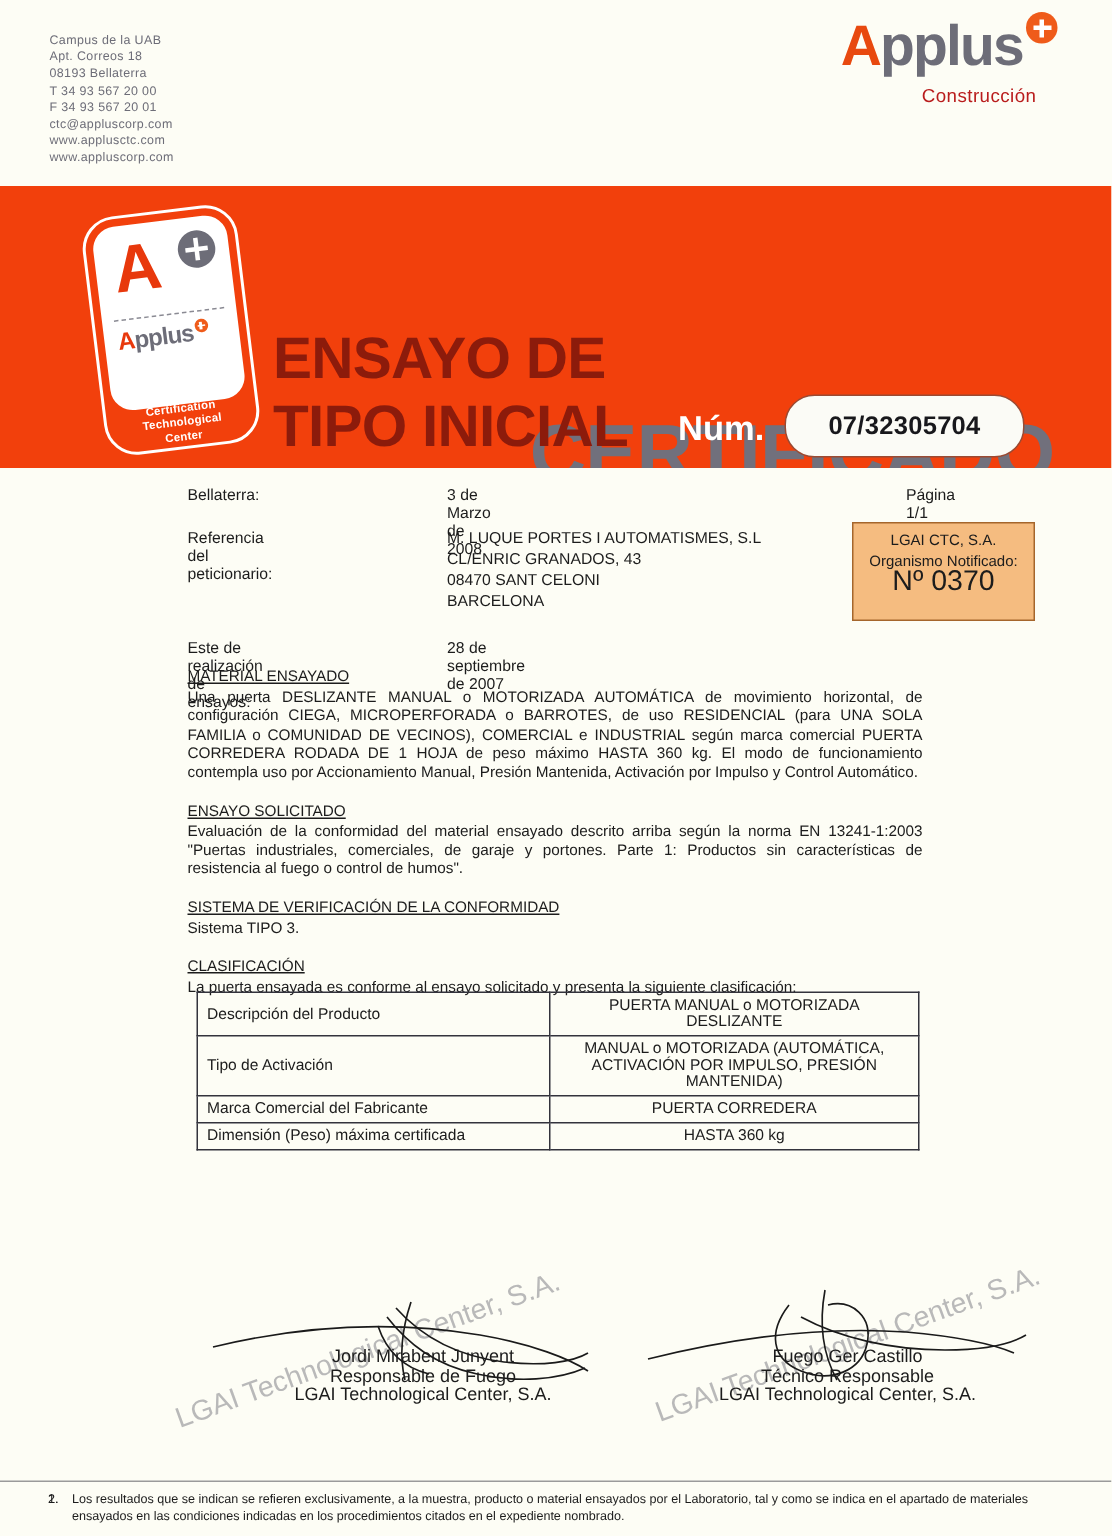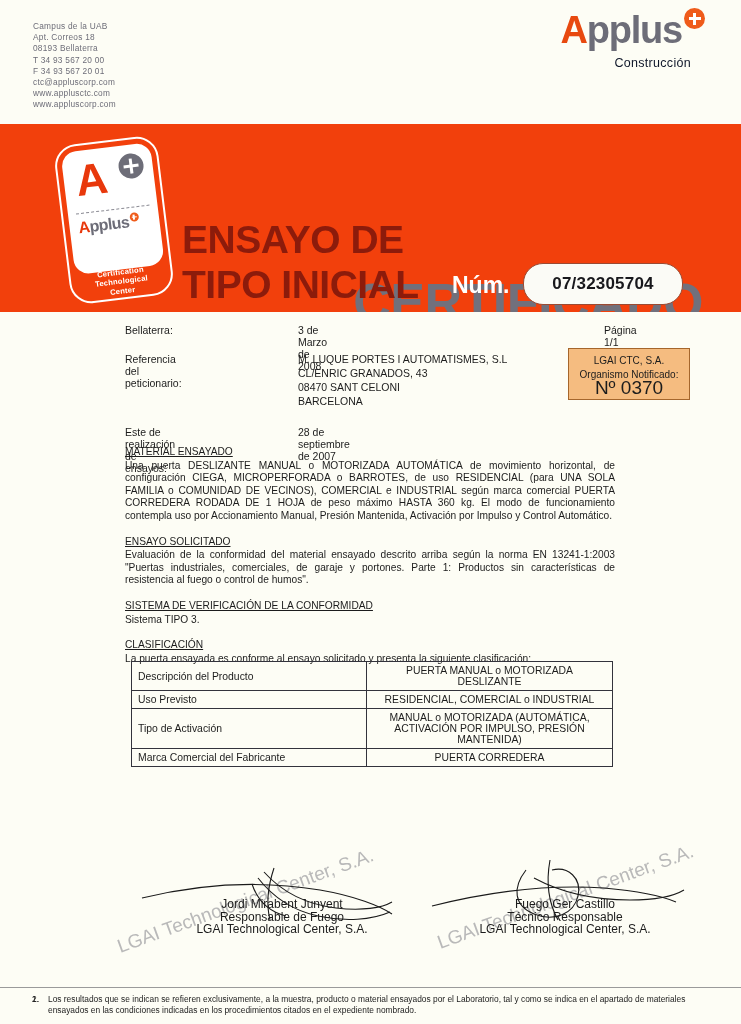--- a/index.html
+++ b/index.html
@@ -60,21 +60,21 @@
   }
   .brand-plus::before, .brand-plus::after {
     content: "";
     position: absolute;
     background: #fff;
   }
   .brand-plus::before { left: 4.5px; top: 9.3px; width: 12px; height: 2.6px; }
   .brand-plus::after  { top: 4.5px; left: 9.3px; height: 12px; width: 2.6px; }
   .brand-sub {
     font-size: 12.5px;
-    color: #0f172a;
+    color: #b91c1c;
     margin-top: 6px;
     margin-right: 14px;
     letter-spacing: 0.3px;
   }
 
   
   .banner {
     position: absolute;
     top: 124px; left: 0;
     width: 741px;
@@ -223,21 +223,21 @@
 
   .row-bellaterra  { top: 12px; }
   .row-referencia  { top: 41px; }
   .row-fecha       { top: 114px; }
 
   .addr-line { position: absolute; left: 298px; font-size: 10.5px; }
 
   .nb-box {
     position: absolute;
     left: 568px; top: 36px;
-    width: 122px; height: 52px;
+    width: 122px; height: 66px;
     background: #f5bc80;
     border: 1.2px solid #a5662c;
     text-align: center;
     font-size: 10px;
     color: #1c1c1c;
     line-height: 13.5px;
     padding-top: 5px;
     box-sizing: border-box;
   }
   .nb-num { font-size: 19px; }
@@ -415,30 +415,30 @@
   <div class="sec-body last">La puerta ensayada es conforme al ensayo solicitado y presenta la siguiente clasificación:</div>
 </div>
 
 <table class="class-table">
   <tbody>
     <tr>
       <td class="k">Descripción del Producto</td>
       <td class="v">PUERTA MANUAL o MOTORIZADA DESLIZANTE</td>
     </tr>
     <tr>
-      <td class="k">Uso Previsto</td>
-      <td class="v">RESIDENCIAL, COMERCIAL o INDUSTRIAL</td>
-    </tr>
-    <tr>
       <td class="k">Tipo de Activación</td>
       <td class="v">MANUAL o MOTORIZADA (AUTOMÁTICA, ACTIVACIÓN POR IMPULSO, PRESIÓN MANTENIDA)</td>
     </tr>
     <tr>
       <td class="k">Marca Comercial del Fabricante</td>
       <td class="v">PUERTA CORREDERA</td>
+    </tr>
+    <tr>
+      <td class="k">Dimensión (Peso) máxima certificada</td>
+      <td class="v">HASTA 360 kg</td>
     </tr>
   </tbody>
 </table>
 
 <div class="signatures">
 
   <div class="wm" style="left:110px; top:70px;">LGAI Technological Center, S.A.</div>
   <div class="wm" style="left:430px; top:66px;">LGAI Technological Center, S.A.</div>
 
   <svg class="sig-ink" width="280" height="90" style="left:140px; top:30px;" viewBox="0 0 280 90">

